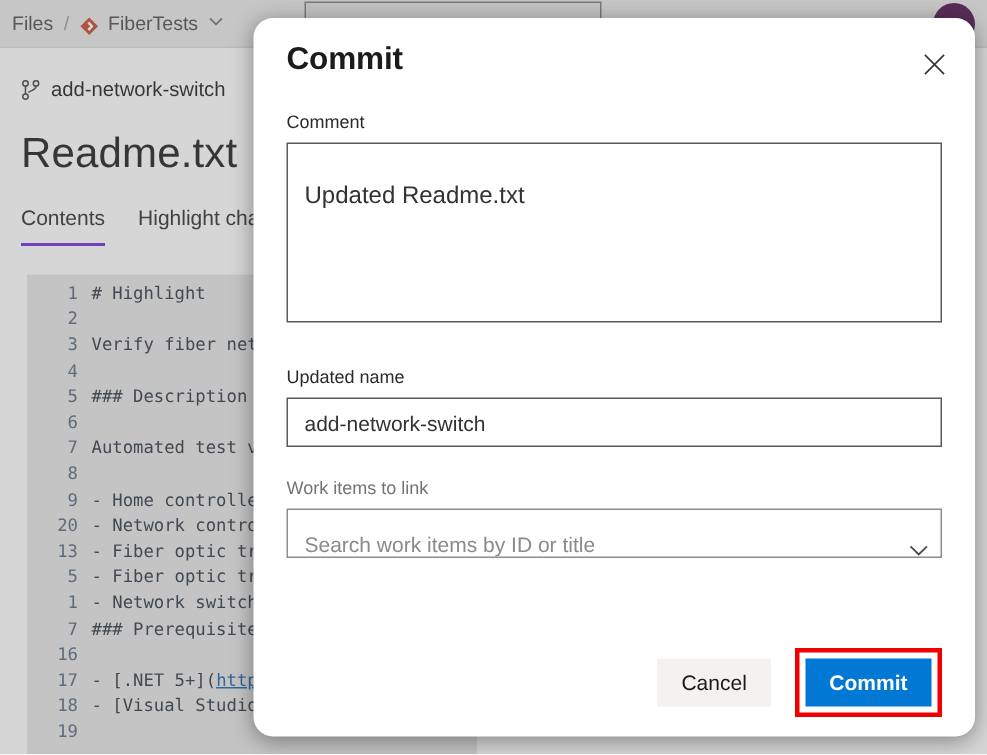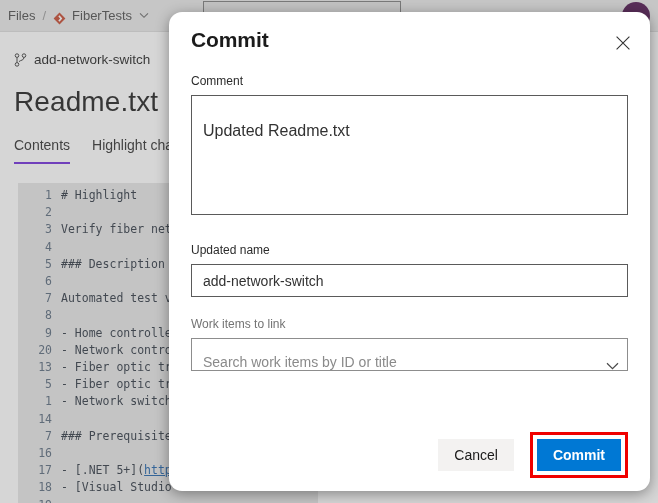--- a/index.html
+++ b/index.html
@@ -362,21 +362,20 @@
         <div class="code-row"><span class="code-ln">4</span><span class="code-txt"></span></div>
         <div class="code-row"><span class="code-ln">5</span><span class="code-txt">### Description</span></div>
         <div class="code-row"><span class="code-ln">6</span><span class="code-txt"></span></div>
         <div class="code-row"><span class="code-ln">7</span><span class="code-txt">Automated test va</span></div>
         <div class="code-row"><span class="code-ln">8</span><span class="code-txt"></span></div>
         <div class="code-row"><span class="code-ln">9</span><span class="code-txt">- Home controller</span></div>
         <div class="code-row"><span class="code-ln">20</span><span class="code-txt">- Network control</span></div>
         <div class="code-row"><span class="code-ln">13</span><span class="code-txt">- Fiber optic tra</span></div>
         <div class="code-row"><span class="code-ln">5</span><span class="code-txt">- Fiber optic tra</span></div>
         <div class="code-row"><span class="code-ln">1</span><span class="code-txt">- Network switche</span></div>
-        <div class="code-row"><span class="code-ln">14</span><span class="code-txt"></span></div>
         <div class="code-row"><span class="code-ln">7</span><span class="code-txt">### Prerequisites</span></div>
         <div class="code-row"><span class="code-ln">16</span><span class="code-txt"></span></div>
         <div class="code-row"><span class="code-ln">17</span><span class="code-txt">- [.NET 5+](</span><span class="code-link">https</span></div>
         <div class="code-row"><span class="code-ln">18</span><span class="code-txt">- [Visual Studio </span></div>
         <div class="code-row"><span class="code-ln">19</span><span class="code-txt"></span></div>
       </div>
   </div>
 
   <div class="dim"></div>
 

